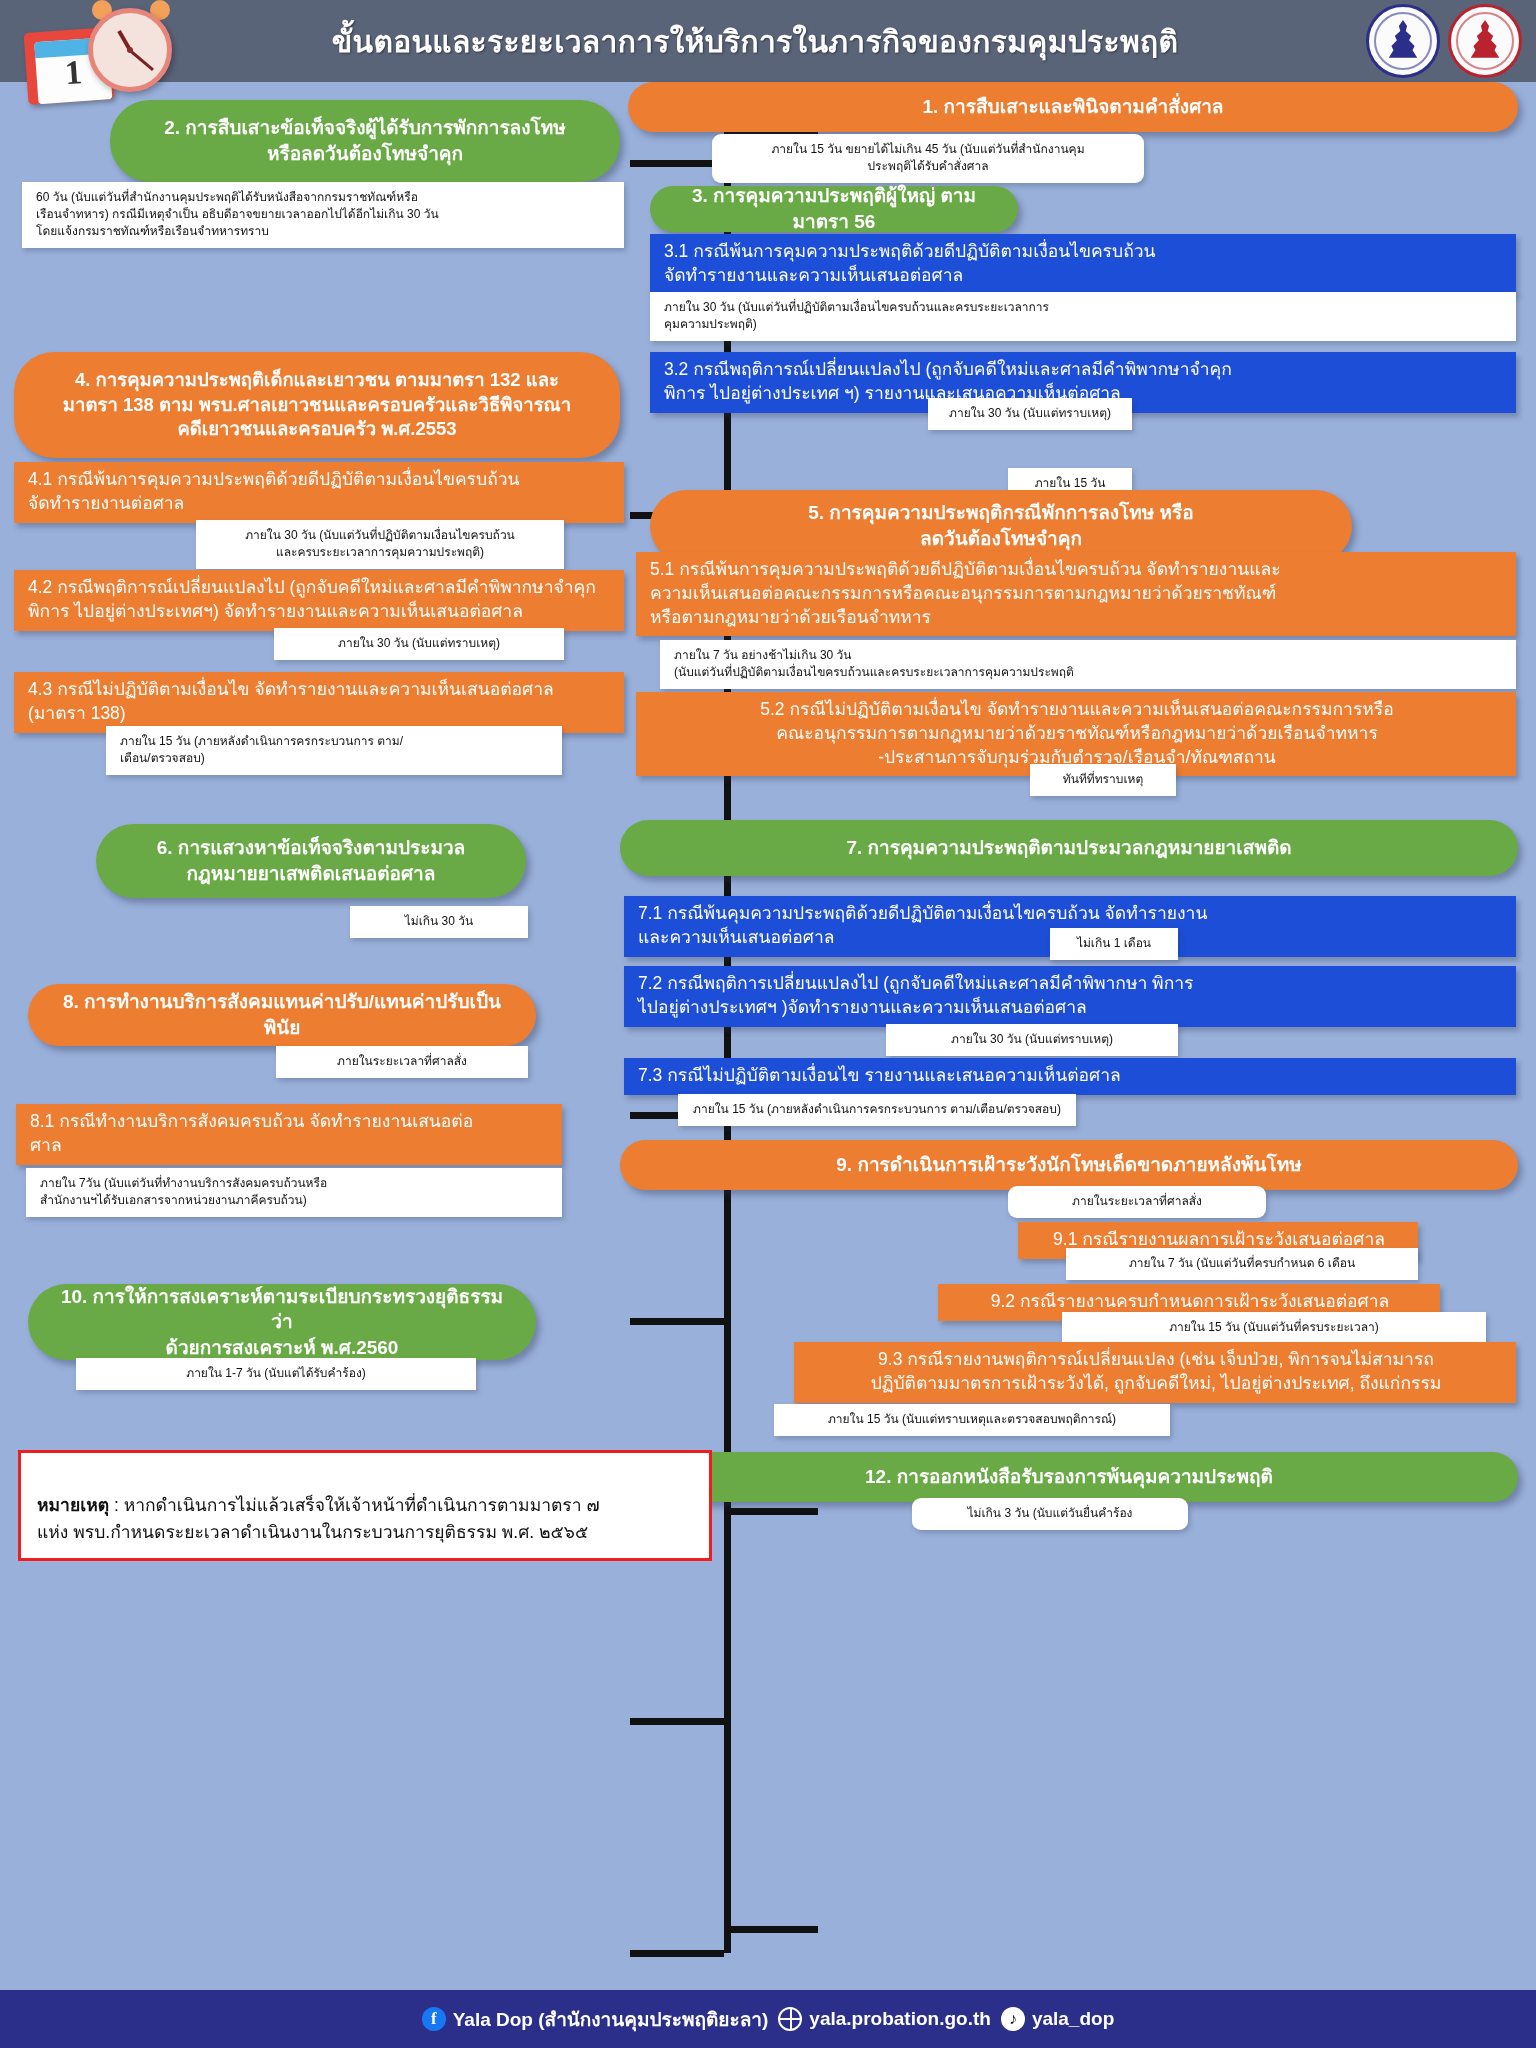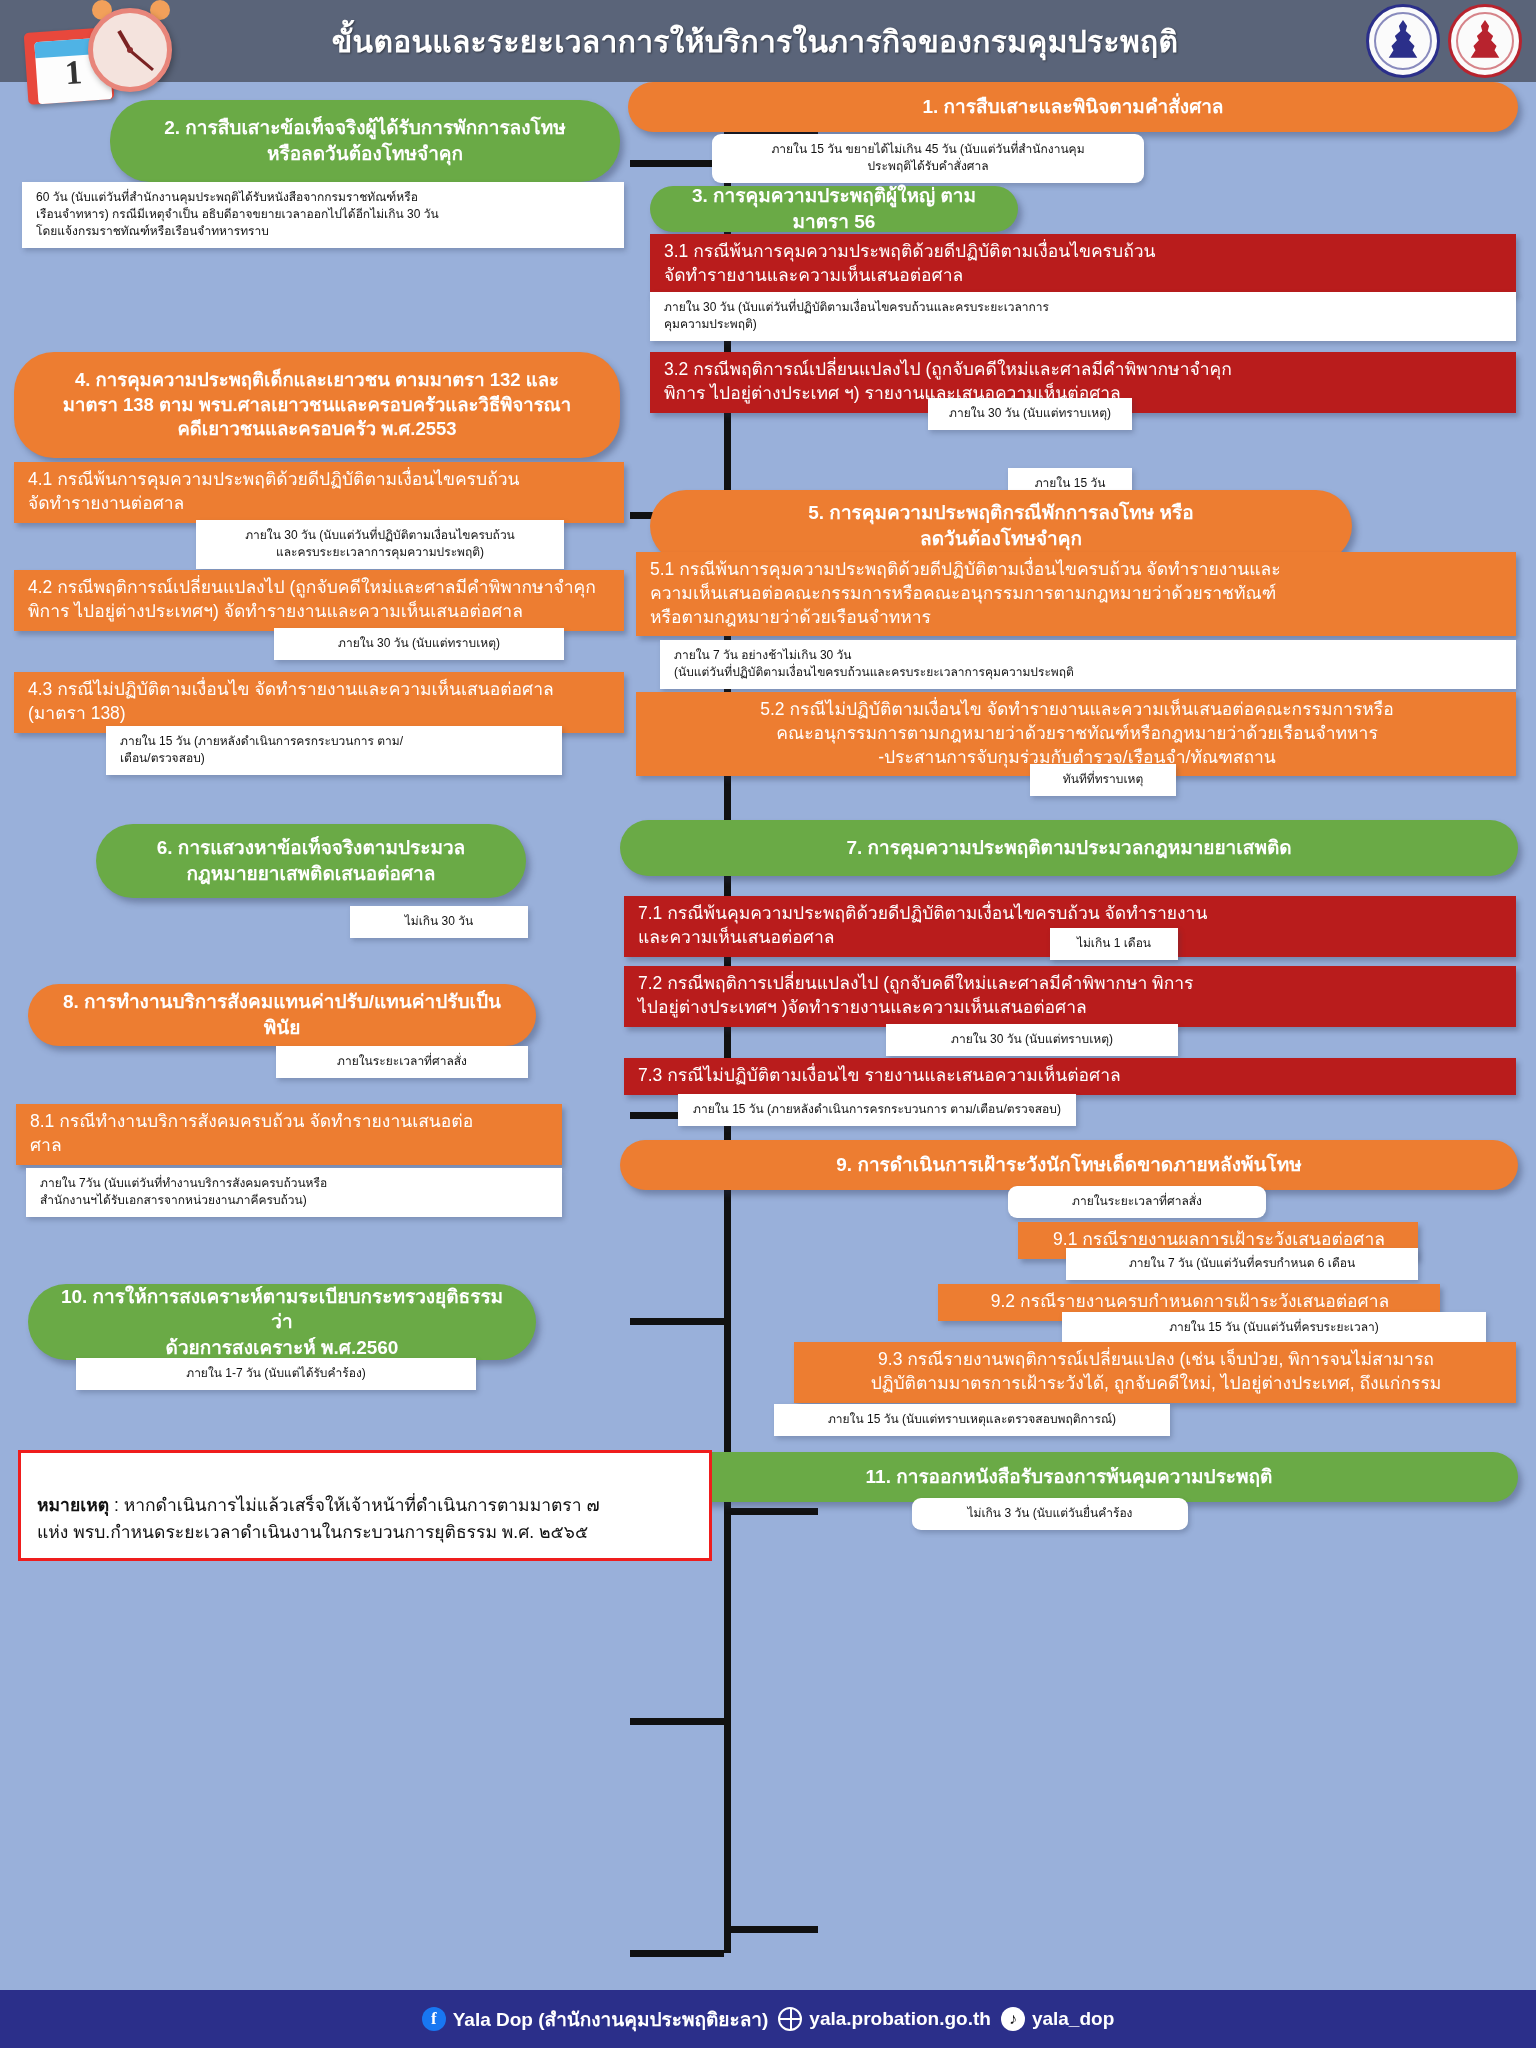--- a/index.html
+++ b/index.html
@@ -163,21 +163,21 @@
   .pill.green { background: #6aaa46; }
   .pill.orange { background: #ed7d31; }
 
   .subbar {
     position: absolute;
     color: #fff; font-size: 17.5px; line-height: 1.36;
     padding: 6px 12px 7px 14px;
     box-shadow: 3px 4px 5px rgba(40,50,80,.3);
     white-space: pre-line;
   }
-  .subbar.green { background: #b91c1c; }
+  .subbar.green { background: #1d4ed8; }
   .subbar.orange { background: #ed7d31; }
   .subbar.center { text-align: center; }
 
   .note {
     position: absolute;
     background: #ffffff; color: #111;
     font-size: 12px; line-height: 1.42;
     padding: 7px 14px 8px 14px;
     box-shadow: 2px 3px 5px rgba(40,50,80,.25);
     white-space: pre-line;
@@ -316,21 +316,21 @@
   <div class="subbar orange center" style="left:938px; top:1284px; width:502px;">9.2 กรณีรายงานครบกำหนดการเฝ้าระวังเสนอต่อศาล</div>
   <div class="note center" style="left:1062px; top:1312px; width:424px;">ภายใน 15 วัน (นับแต่วันที่ครบระยะเวลา)</div>
   <div class="subbar orange center" style="left:794px; top:1342px; width:722px;">9.3 กรณีรายงานพฤติการณ์เปลี่ยนแปลง (เช่น เจ็บป่วย, พิการจนไม่สามารถ
 ปฏิบัติตามมาตรการเฝ้าระวังได้, ถูกจับคดีใหม่, ไปอยู่ต่างประเทศ, ถึงแก่กรรม</div>
   <div class="note center" style="left:774px; top:1404px; width:396px;">ภายใน 15 วัน (นับแต่ทราบเหตุและตรวจสอบพฤติการณ์)</div>
 
   <div class="pill green" style="left:28px; top:1284px; width:508px; height:76px;">10. การให้การสงเคราะห์ตามระเบียบกระทรวงยุติธรรมว่า
 ด้วยการสงเคราะห์ พ.ศ.2560</div>
   <div class="note center" style="left:76px; top:1358px; width:400px;">ภายใน 1-7 วัน (นับแต่ได้รับคำร้อง)</div>
 
-  <div class="pill green" style="left:620px; top:1452px; width:898px; height:50px;">11. การออกหนังสือรับรองการพ้นคุมความประพฤติ</div>
+  <div class="pill green" style="left:620px; top:1452px; width:898px; height:50px;">12. การออกหนังสือรับรองการพ้นคุมความประพฤติ</div>
   <div class="note center rounded" style="left:912px; top:1498px; width:276px;">ไม่เกิน 3 วัน (นับแต่วันยื่นคำร้อง</div>
 
   <div class="remark" style="left:18px; top:1450px; width:694px;">
     <b>หมายเหตุ</b><span> : หากดำเนินการไม่แล้วเสร็จให้เจ้าหน้าที่ดำเนินการตามมาตรา ๗
 แห่ง พรบ.กำหนดระยะเวลาดำเนินงานในกระบวนการยุติธรรม พ.ศ. ๒๕๖๕</span>
   </div>
 
   <div class="footer">
     <div class="foot-item">
       <span class="fb-icon">f</span>

